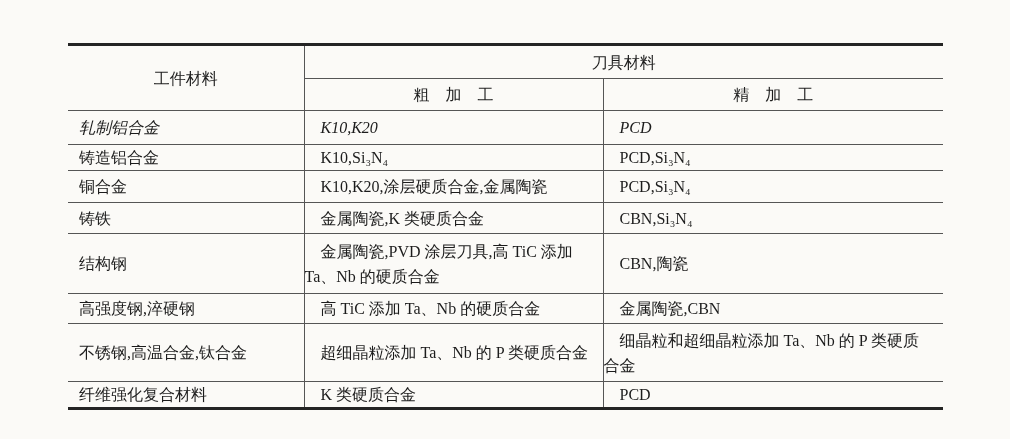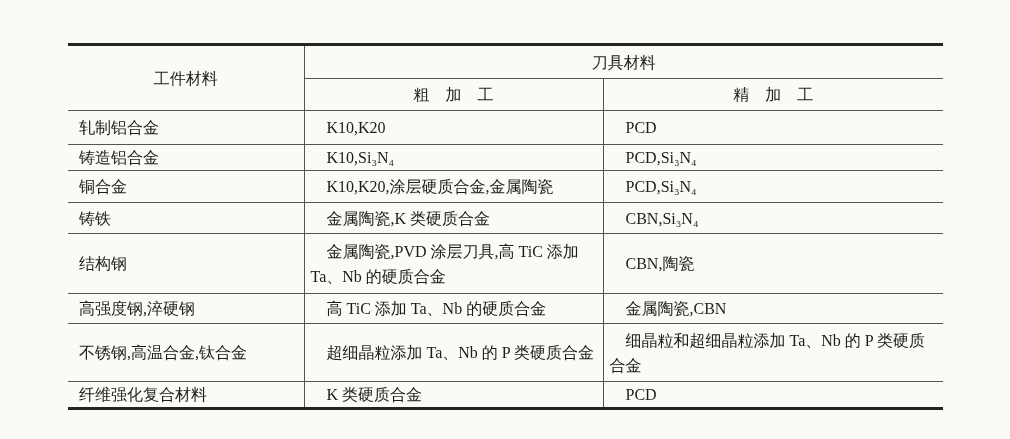--- a/index.html
+++ b/index.html
@@ -41,24 +41,24 @@
     vertical-align: middle;
     line-height: 25px;
     padding: 0;
     overflow: hidden;
   }
   .doc-table th:not(:last-child), .doc-table td:not(:last-child) {
     border-right: 1px solid #555;
   }
   .doc-table th { text-align: center; }
   td.c1 { padding-left: 11px; }
-  td.c2, td.c3 { padding-left: 6px; padding-right: 8px; text-indent: 16px; }
+  td.c2, td.c3 { padding-right: 8px; text-indent: 16px; }
   tr.hr1 { height: 34px; }
   tr.hr2 { height: 32px; }
-  tr.r1 { height: 34px; }
+  tr.r1 { height: 34px; font-style: italic; }
   tr.r2 { height: 20px; }
   tr.r3 { height: 32px; }
   tr.r4 { height: 31px; }
   tr.r5 { height: 60px; }
   tr.r6 { height: 30px; }
   tr.r7 { height: 58px; }
   tr.r8 { height: 27px; }
 </style>
 </head>
 <body>

